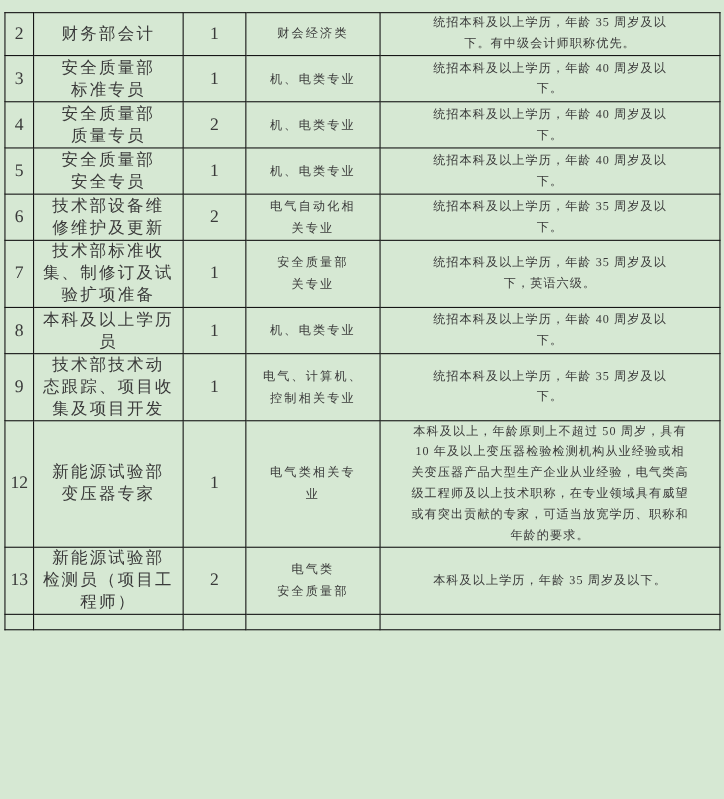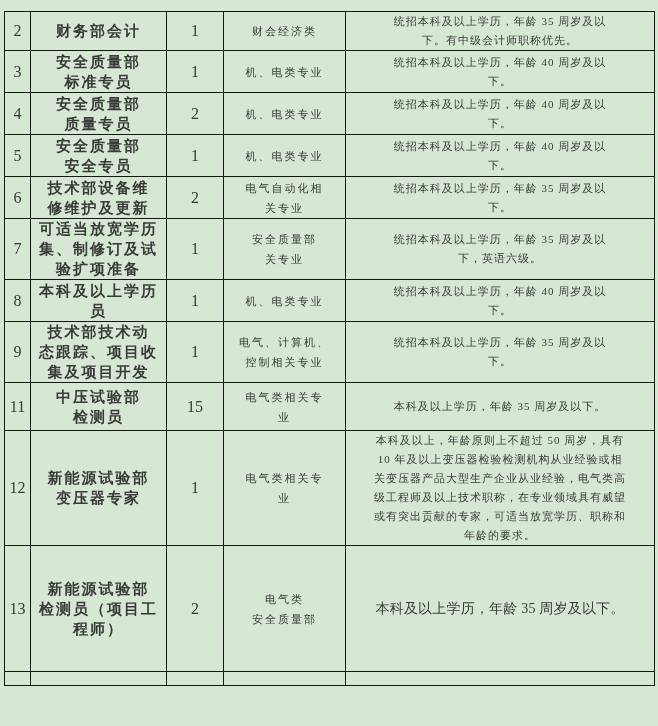--- a/index.html
+++ b/index.html
@@ -24,21 +24,21 @@
   table.recruitment td {
     border: 1px solid #161616;
     vertical-align: middle;
     text-align: center;
     color: #3a3a3a;
     white-space: pre-line;
     overflow: hidden;
     padding: 0 2px;
   }
   td.c-no   { font-size: 16px; letter-spacing: 0; }
-  td.c-pos  { font-size: 15px; letter-spacing: 2px; line-height: 20px; font-weight: bold; }
+  td.c-pos  { font-size: 15px; letter-spacing: 2px; line-height: 20px; }
   td.c-count{ font-size: 16px; letter-spacing: 0; }
   td.c-major{ font-size: 11px; letter-spacing: 2px; line-height: 20px; }
   td.c-req  {
     font-size: 11px;
     letter-spacing: 1px;
     line-height: 19px;
     text-align: left;
     padding: 0 5px 0 7px;
   }
   
@@ -118,21 +118,21 @@
     <td class="c-pos">技术部设备维
 修维护及更新</td>
     <td class="c-count">2</td>
     <td class="c-major">电气自动化相
 关专业</td>
     <td class="c-req">统招本科及以上学历，年龄 35 周岁及以
 下。</td>
   </tr>
         <tr>
     <td class="c-no">7</td>
-    <td class="c-pos">可适当放宽学历
+    <td class="c-pos">技术部标准收
 集、制修订及试
 验扩项准备</td>
     <td class="c-count">1</td>
     <td class="c-major">安全质量部
 关专业</td>
     <td class="c-req">统招本科及以上学历，年龄 35 周岁及以
 下，英语六级。</td>
   </tr>
         <tr>
     <td class="c-no">8</td>
@@ -146,29 +146,20 @@
         <tr>
     <td class="c-no">9</td>
     <td class="c-pos">技术部技术动
 态跟踪、项目收
 集及项目开发</td>
     <td class="c-count">1</td>
     <td class="c-major">电气、计算机、
 控制相关专业</td>
     <td class="c-req">统招本科及以上学历，年龄 35 周岁及以
 下。</td>
-  </tr>
-        <tr>
-    <td class="c-no">11</td>
-    <td class="c-pos">中压试验部
-检测员</td>
-    <td class="c-count">15</td>
-    <td class="c-major">电气类相关专
-业</td>
-    <td class="c-req">本科及以上学历，年龄 35 周岁及以下。</td>
   </tr>
         <tr>
     <td class="c-no">12</td>
     <td class="c-pos">新能源试验部
 变压器专家</td>
     <td class="c-count">1</td>
     <td class="c-major">电气类相关专
 业</td>
     <td class="c-req">本科及以上，年龄原则上不超过 50 周岁，具有
 10 年及以上变压器检验检测机构从业经验或相

